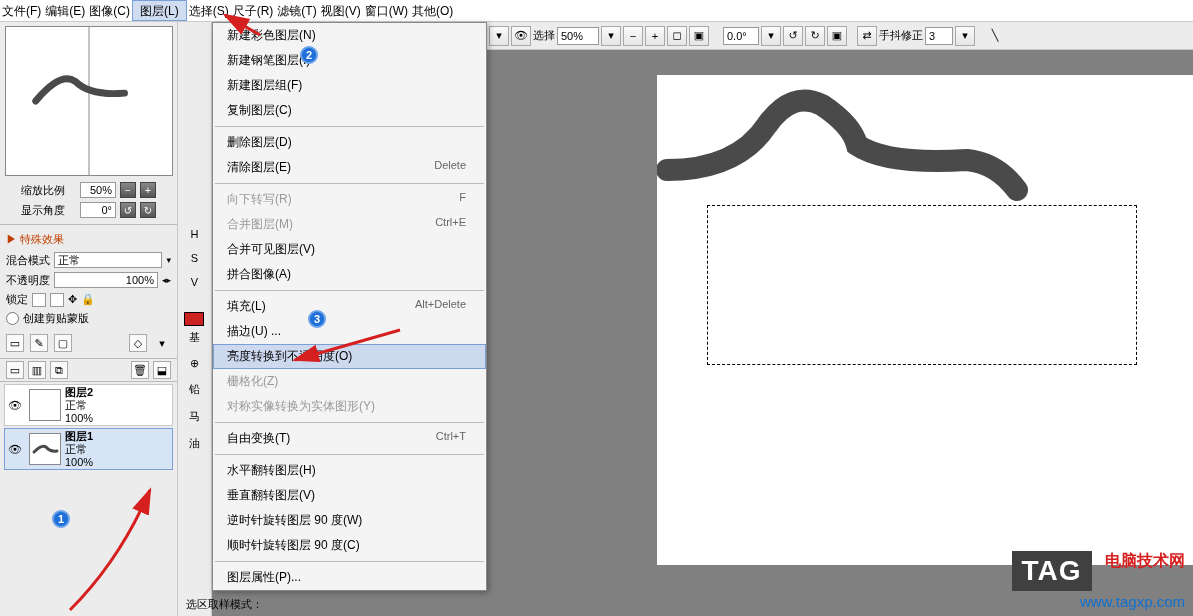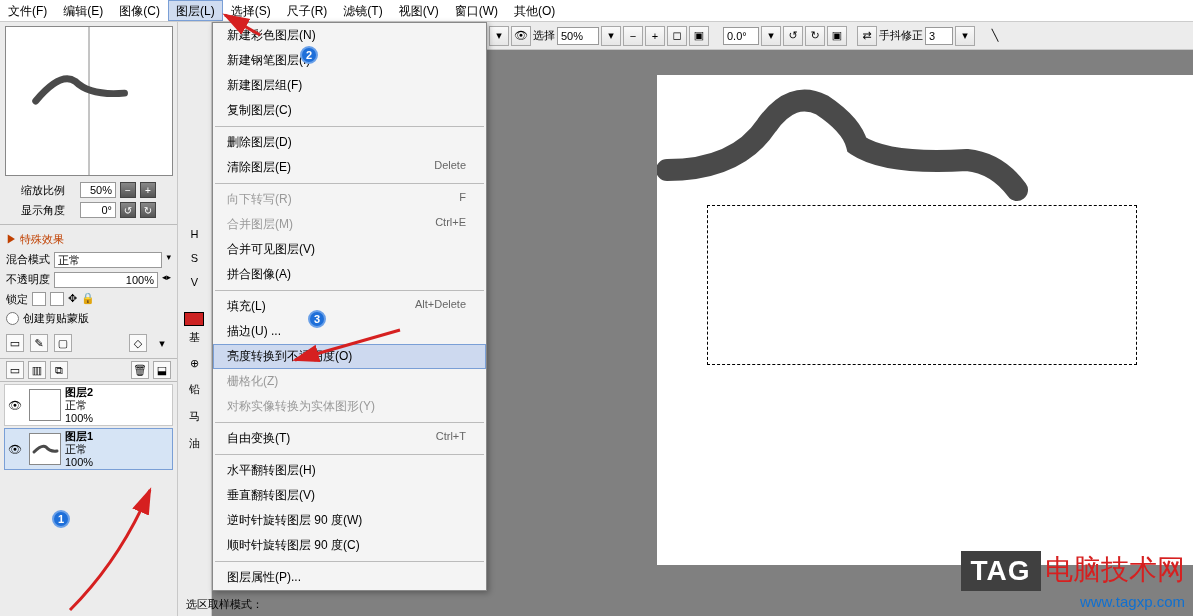--- a/index.html
+++ b/index.html
@@ -1,35 +1,35 @@
 <!DOCTYPE html>
 <html><head>
 <meta charset="utf-8">
 <style>
 * { margin: 0; padding: 0; box-sizing: border-box; font-family: "Microsoft YaHei", SimSun, sans-serif; }
 body { background: #fff; width: 1193px; height: 616px; overflow: hidden; position: relative; }
 
 .menubar { height: 22px; background: #fff; border-bottom: 1px solid #ccc; display: flex; font-size: 12px; }
-.menubar .menu-item { padding: 3px 8px; cursor: pointer; }
+.menubar .menu-item { padding: 3px 2px; cursor: pointer; }
 .menubar .menu-item.active { background: #d0dcf0; border: 1px solid #7a9fd6; padding: 2px 7px; }
 
 .toolbar { position: absolute; top: 22px; left: 485px; right: 0; height: 28px; background: #ececec; border-bottom: 1px solid #c8c8c8; display: flex; align-items: center; font-size: 11px; padding: 0 4px; gap: 2px; }
 .tbtn { width: 20px; height: 20px; border: 1px solid #a8a8a8; background: linear-gradient(#fafafa,#e6e6e6); display: flex; align-items: center; justify-content: center; font-size: 11px; }
 .tinput { height: 18px; border: 1px solid #999; background: #fff; padding: 0 3px; font-size: 11px; }
 
 .left-panel { position: absolute; left: 0; top: 22px; width: 178px; background: #ececec; border-right: 1px solid #c8c8c8; bottom: 0; }
 .thumb-box { margin: 4px auto; width: 168px; height: 150px; border: 1px solid #888; background: #fff; position: relative; }
 .thumb-box svg { width: 100%; height: 100%; }
 .prop-row { display: flex; align-items: center; font-size: 11px; padding: 2px 21px; gap: 4px; }
 .prop-label { width: 55px; }
 .prop-val { flex: 1; background: #fff; border: 1px solid #999; height: 16px; text-align: right; padding: 0 3px; line-height: 14px; }
 .sq-btn { width: 16px; height: 16px; background: linear-gradient(#888,#555); border: 1px solid #444; color: #fff; font-size: 10px; display:flex;align-items:center;justify-content:center; }
 
 .collapser { font-size: 11px; color: #c04000; padding: 3px 6px; }
-.section-row { font-size: 11px; padding: 2px 6px; display: flex; gap: 4px; }
+.section-row { font-size: 11px; padding: 2px 6px; display: flex; align-items: center; gap: 4px; }
 .combo { flex: 1; background: #fff; border: 1px solid #999; height: 16px; padding: 0 3px; line-height: 14px; }
 
 .radio-row { font-size: 11px; padding: 2px 6px; display: flex; align-items: center; gap: 4px; }
 
 .tool-icons { display: flex; gap: 6px; padding: 6px; }
 .tool-icons .ti { width: 18px; height: 18px; border: 1px solid #aaa; background: #fafafa; display:flex;align-items:center;justify-content:center;font-size:11px; }
 
 .layer-bar { display: flex; gap: 4px; padding: 2px 6px; border-top: 1px solid #bbb; border-bottom: 1px solid #bbb; }
 .layer-bar .lb { width: 18px; height: 18px; border: 1px solid #aaa; background: #fafafa; display:flex;align-items:center;justify-content:center;font-size:11px; }
 
@@ -54,21 +54,21 @@
 .canvas-area { position: absolute; left: 212px; right: 0; top: 50px; bottom: 0; background: #808080; }
 .canvas-white { position: absolute; left: 445px; top: 25px; width: 545px; height: 490px; background: #fff; }
 .selection { position: absolute; border: 1px dashed #000; }
 
 .badge { position: absolute; width: 18px; height: 18px; border-radius: 50%; background: #1e6fd9; color: #fff; font-size: 11px; font-weight: bold; display: flex; align-items: center; justify-content: center; border: 2px solid #6aa0e8; z-index: 200; }
 
 .arrow-red { position: absolute; z-index: 150; }
 
 .watermark { position: absolute; right: 8px; bottom: 6px; z-index: 300; }
 .watermark .tag { background: #404040; color: #fff; font-weight: 900; font-size: 28px; padding: 4px 10px; display: inline-block; font-family: Arial; letter-spacing: 1px; }
-.watermark .txt { display: inline-block; color: #d62020; font-weight: normal; font-size: 28px; vertical-align: top; margin-left: 0; }
+.watermark .txt { display: inline-block; color: #d62020; font-weight: bold; font-size: 16px; vertical-align: top; margin-left: 9px; }
 .watermark .url { color: #1070d0; font-size: 15px; text-align: right; margin-top: 2px; }
 
 .color-sw { position: absolute; left: 184px; top: 312px; width: 20px; height: 14px; background: #cc2222; border: 1px solid #000; z-index: 90; }
 
 .bottom-text { position: absolute; left: 186px; bottom: 4px; font-size: 11px; }
 </style>
 </head>
 <body>
 
 <div class="menubar">

